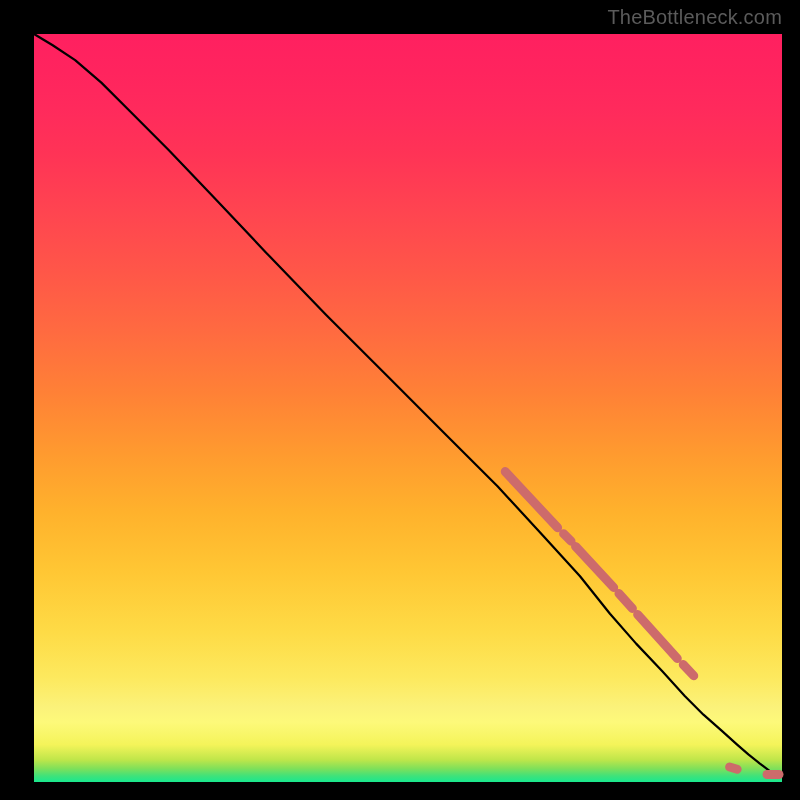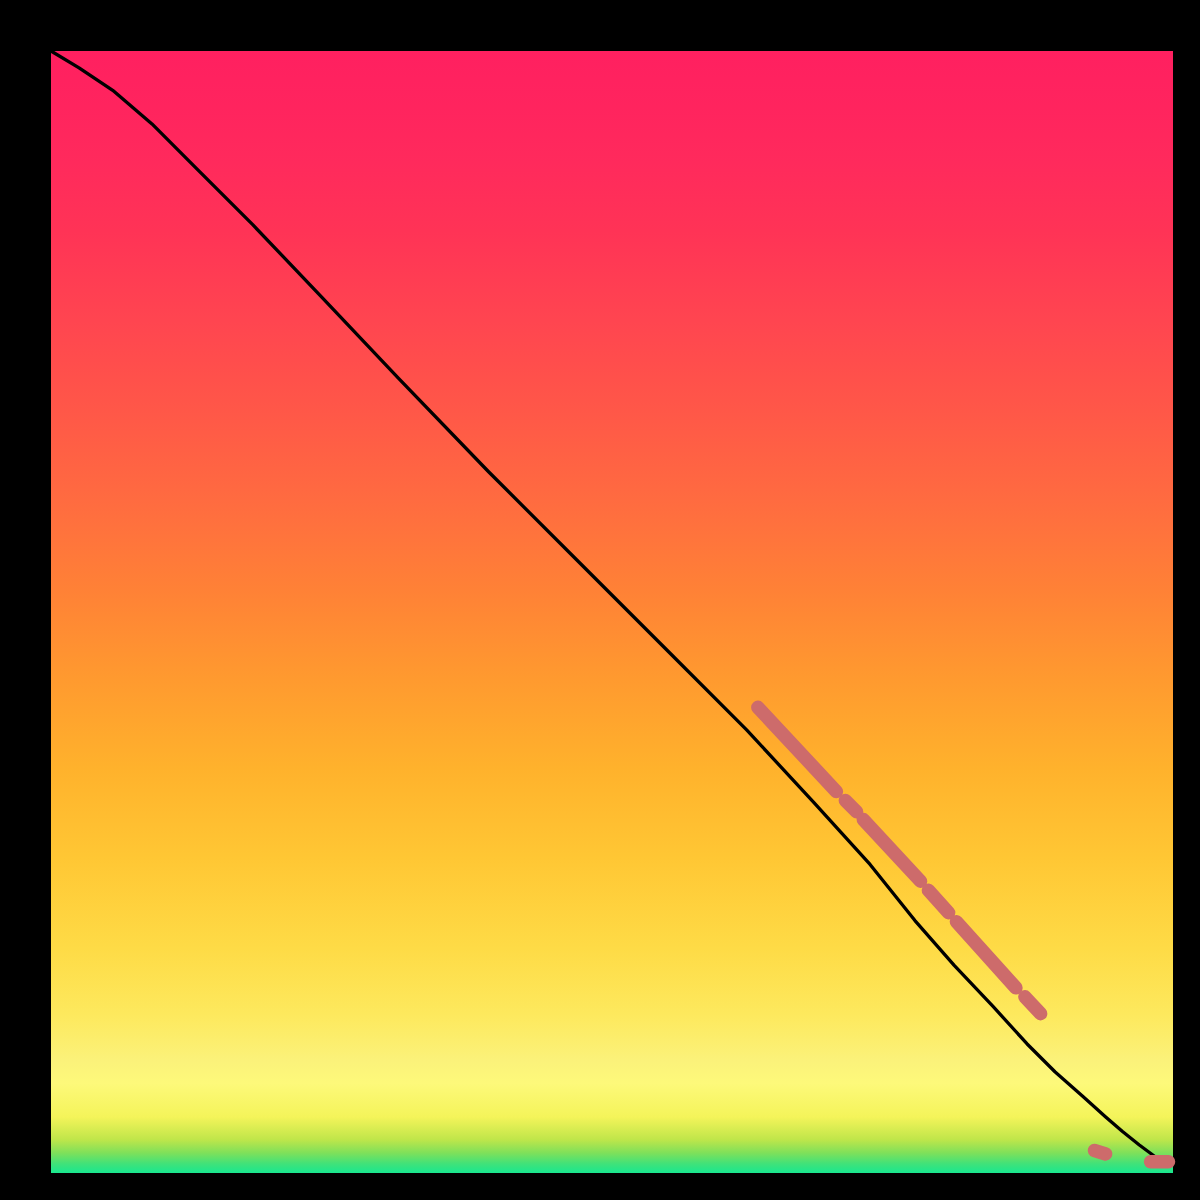--- a/index.html
+++ b/index.html
@@ -67,20 +67,21 @@
     fill: none;
     stroke: #cd6b6b; 
     stroke-width: 9;
     stroke-linecap: round;
   }
 </style>
 </head>
 <body>
 
 <div class="stage">
+  <div class="watermark">TheBottleneck.com</div>
   <div class="plot-area">
     <svg class="curve" viewBox="0 0 748 748">
       <path id="curvePath" class="curve-path" d="M0.00 0.00 L18.70 11.22 L41.14 26.18 L67.32 48.62 L97.24 78.54 L134.64 115.94 L179.52 163.06 L231.88 218.42 L291.72 280.50 L351.56 340.34 L411.40 400.18 L463.76 452.54 L508.64 501.16 L546.04 542.30 L575.96 579.70 L602.14 609.62 L628.32 637.30 L650.76 661.98 L669.46 680.68 L688.16 697.14 L703.12 710.60 L714.34 720.32 L725.56 729.30 L734.54 736.03 L740.52 740.52 L745.01 742.02 L748.00 742.76"></path>
       <g id="dashGroup">
           <line x1="471.24" y1="437.58" x2="523.60" y2="493.68" class="dash-seg" stroke="#cd6b6b"></line>
           <line x1="529.58" y1="499.66" x2="537.06" y2="507.14" class="dash-seg" stroke="#cd6b6b"></line>
           <line x1="541.55" y1="512.38" x2="579.70" y2="553.52" class="dash-seg" stroke="#cd6b6b"></line>
           <line x1="584.94" y1="559.50" x2="598.40" y2="574.46" class="dash-seg" stroke="#cd6b6b"></line>
           <line x1="603.64" y1="580.45" x2="643.28" y2="624.58" class="dash-seg" stroke="#cd6b6b"></line>
           <line x1="649.26" y1="630.56" x2="659.74" y2="641.78" class="dash-seg" stroke="#cd6b6b"></line>

